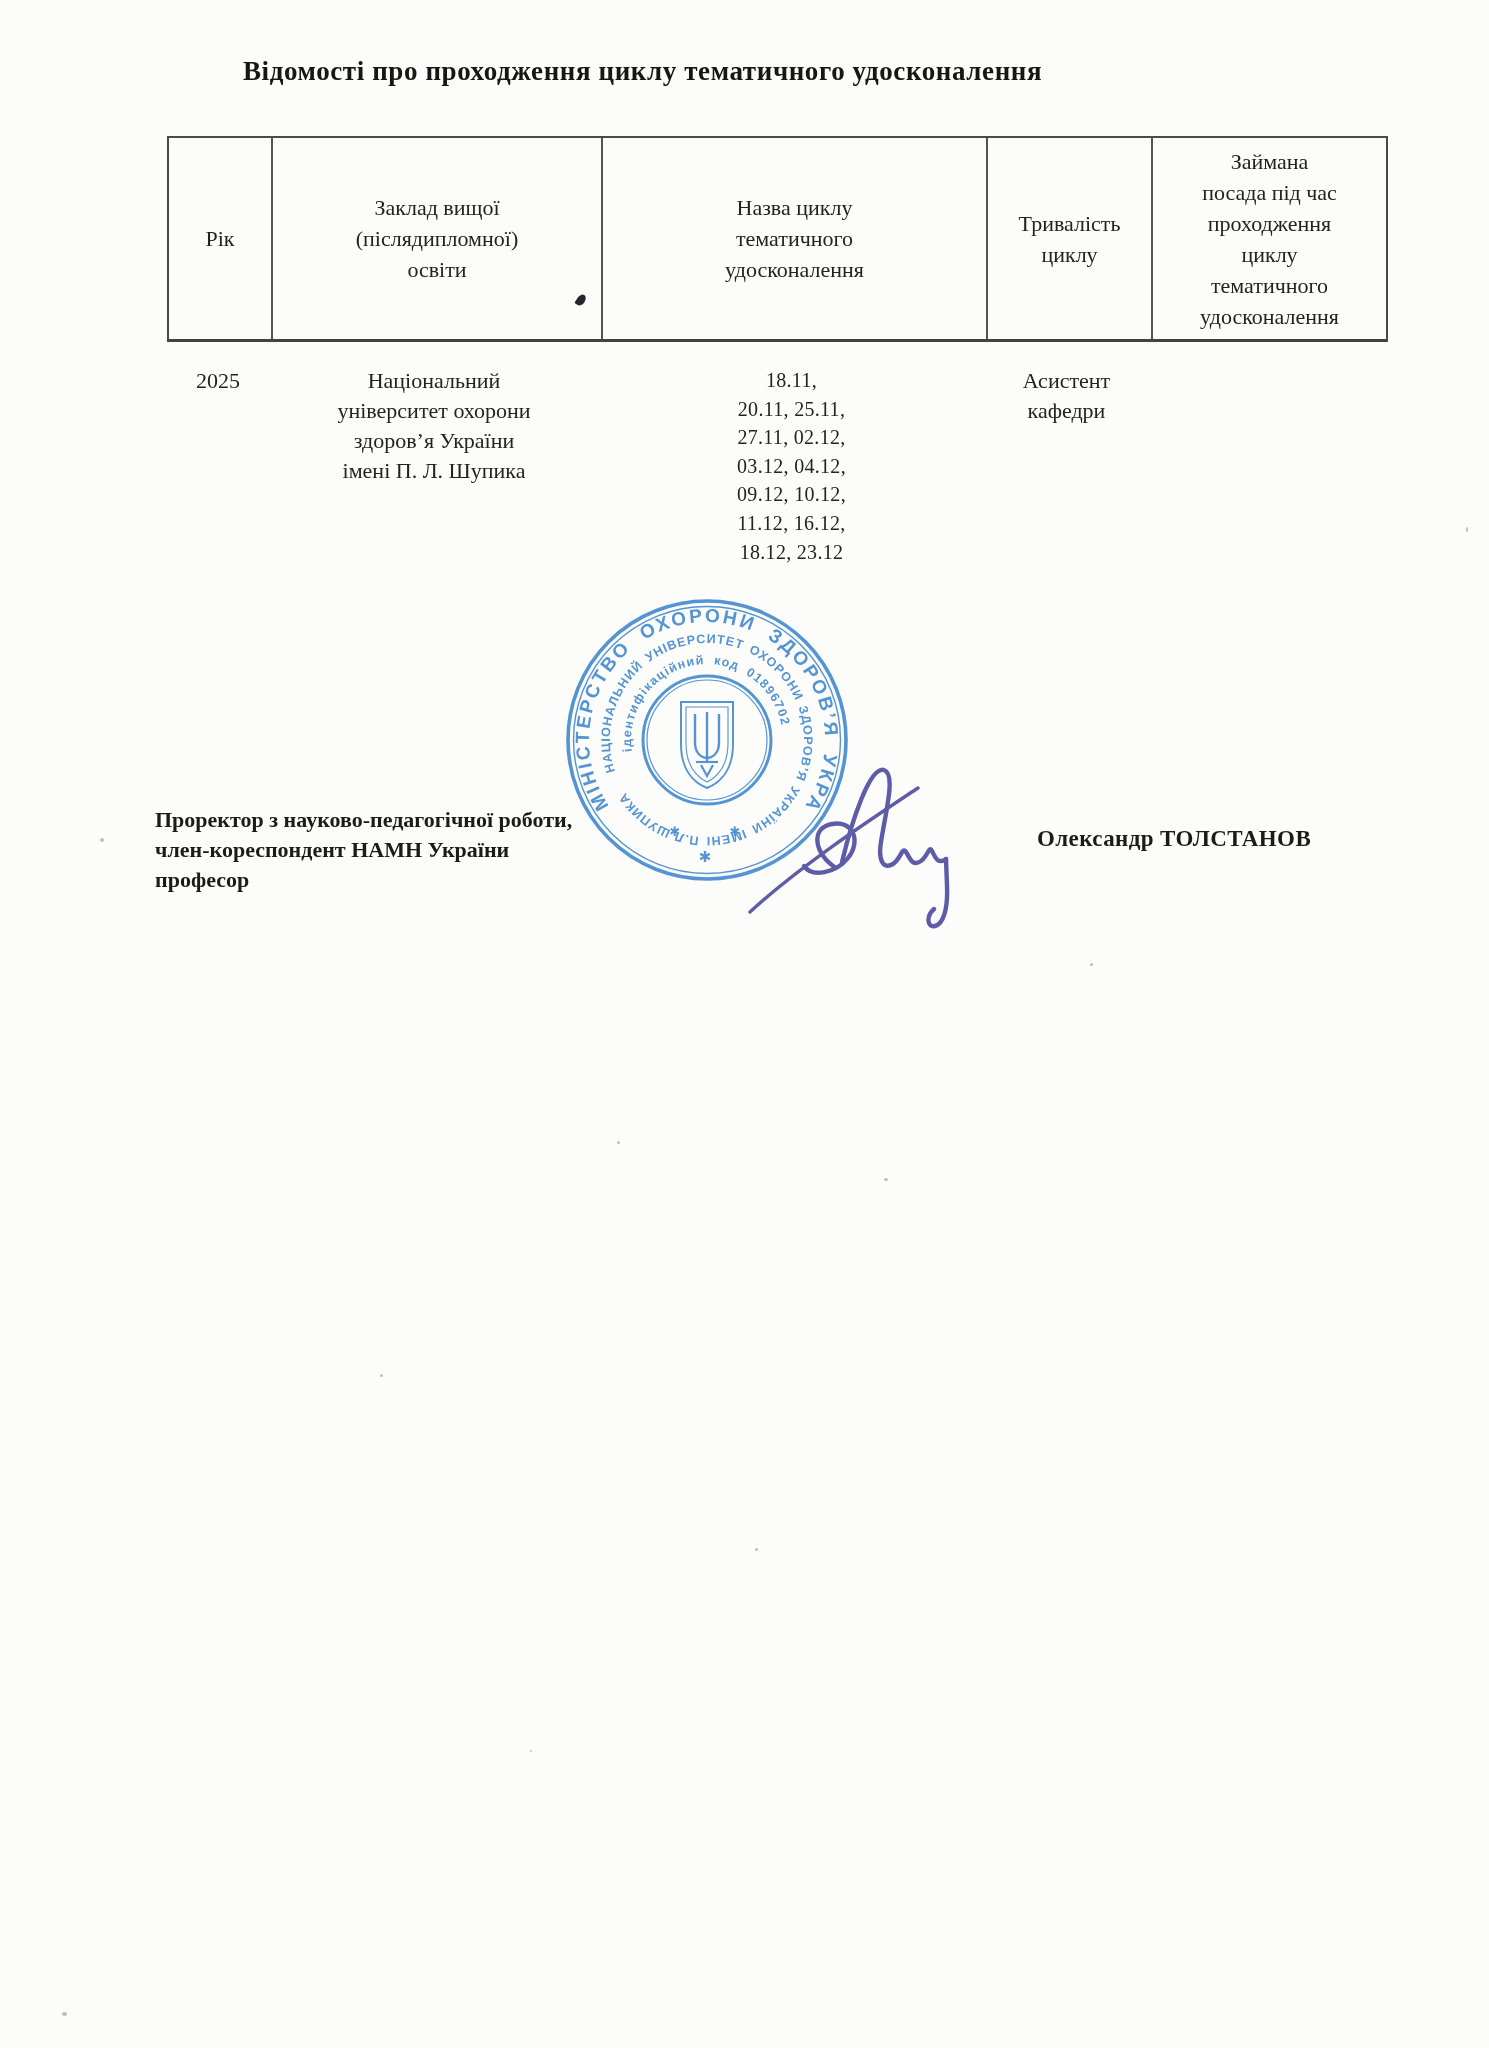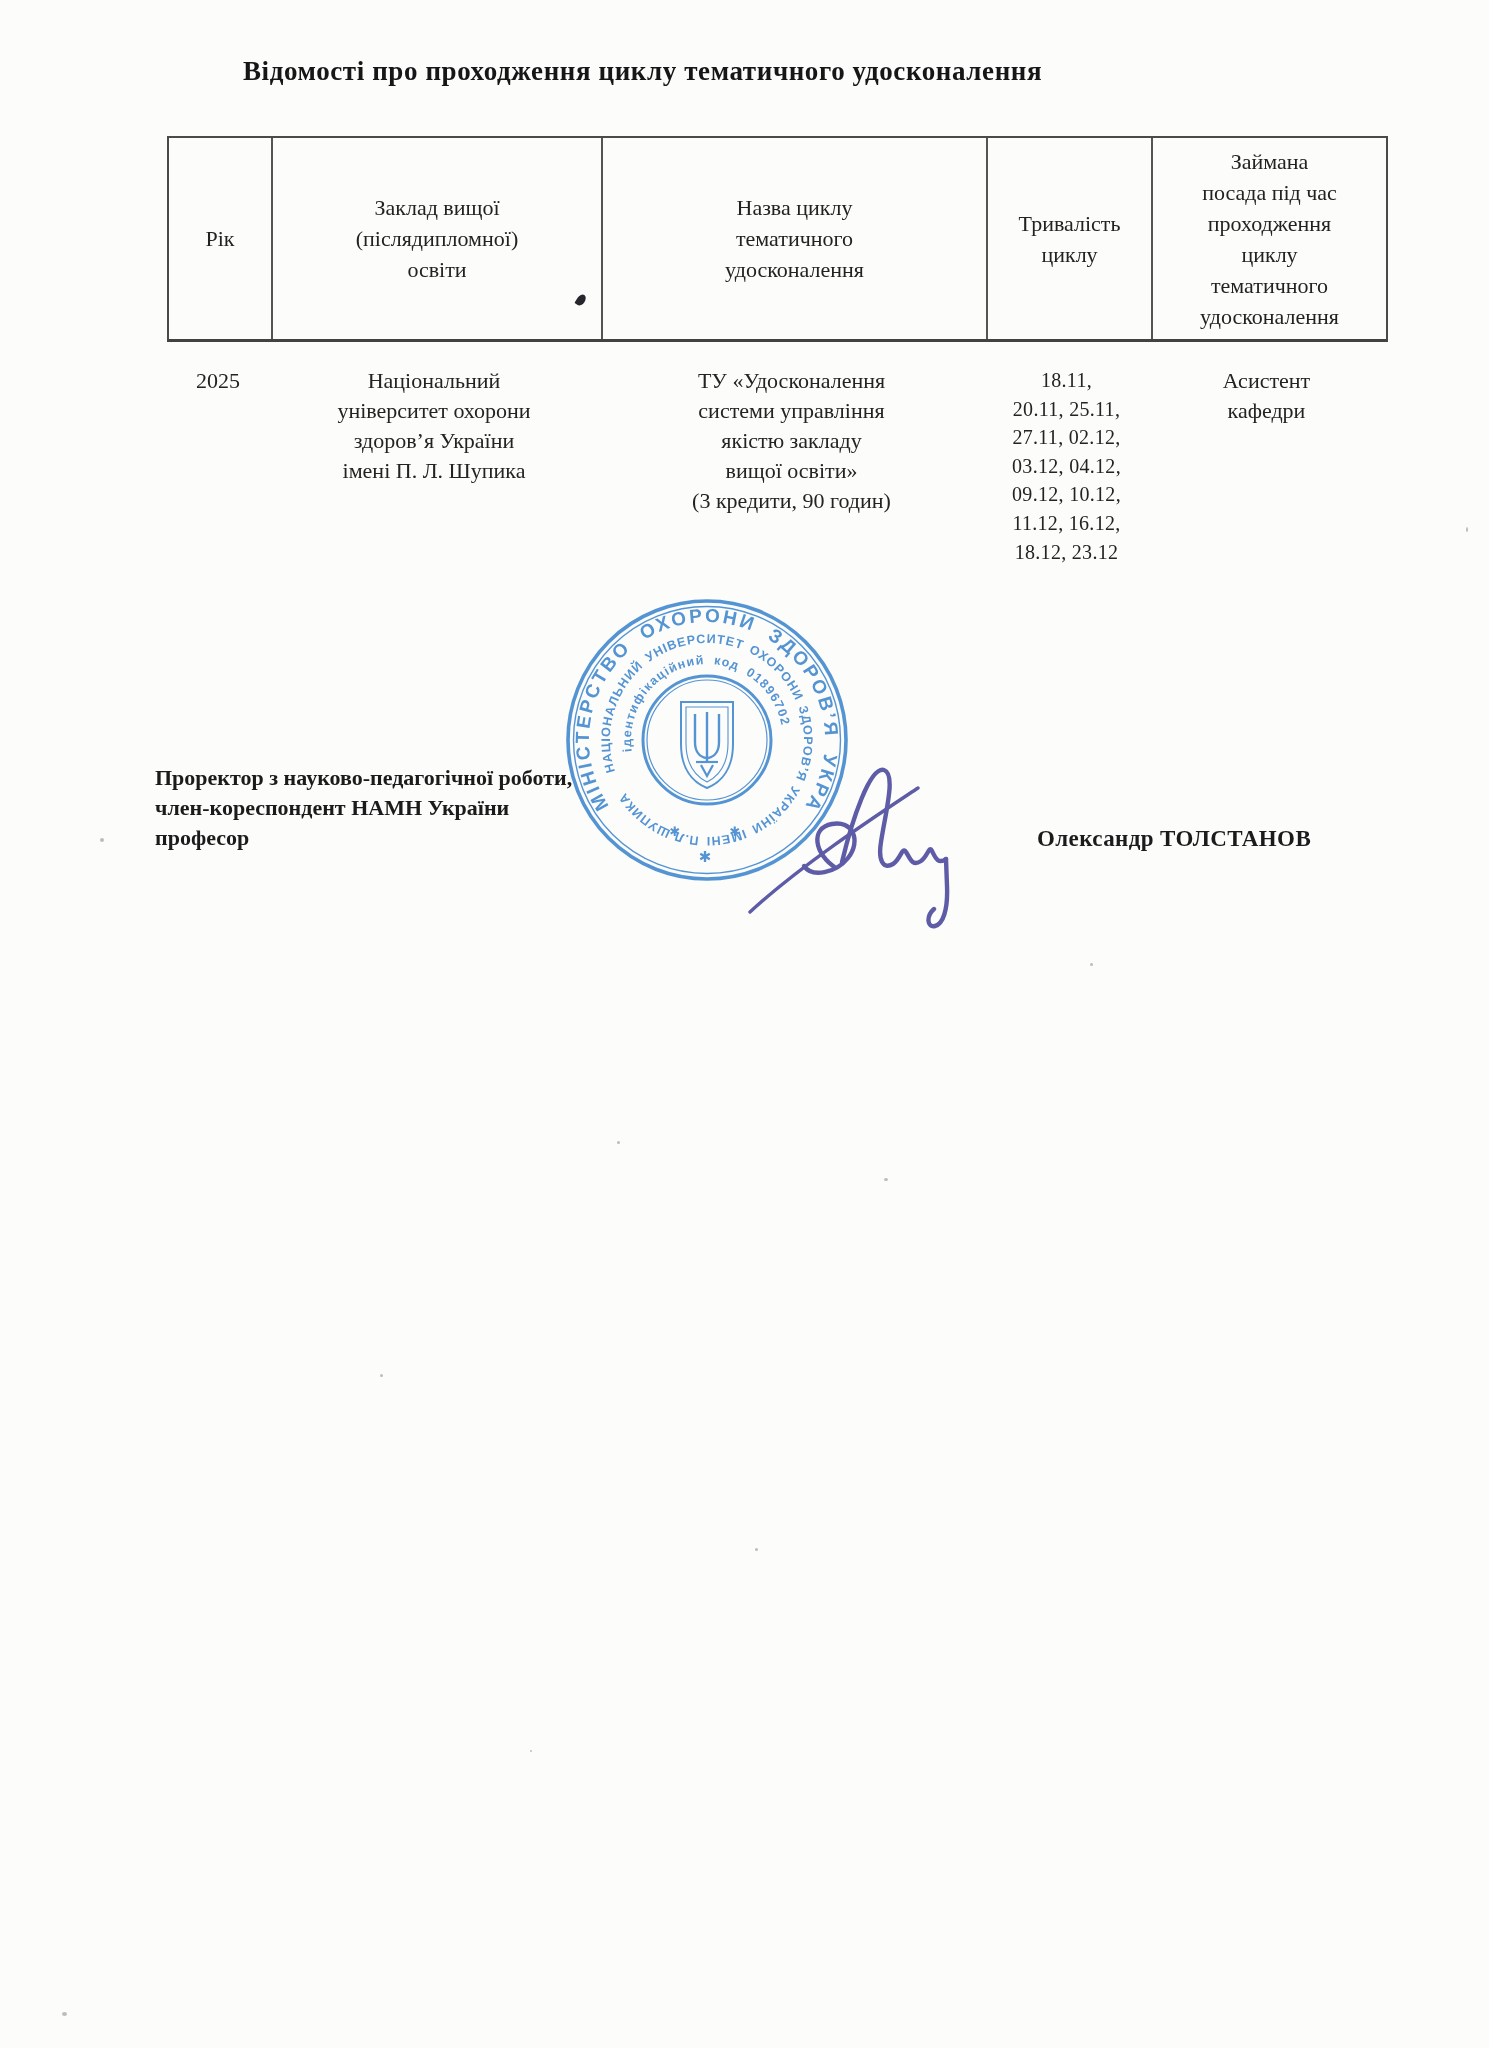--- a/index.html
+++ b/index.html
@@ -49,21 +49,21 @@
     text-align: center;
     font-size: 22px; line-height: 30px;
     white-space: pre-line;
     padding: 0 4px; box-sizing: border-box;
     color: #232320;
   }
   .td-duration { font-size: 20px; line-height: 28.6px; letter-spacing: 0.3px; }
 
   
   .sig-block {
-    position: absolute; left: 155px; top: 763px;
+    position: absolute; left: 155px; top: 805px;
     font-size: 22px; font-weight: bold; line-height: 30px;
     white-space: pre-line; color: #1b1b1b;
   }
   .sig-name {
     position: absolute; left: 1037px; top: 826px;
     font-size: 23px; font-weight: bold; letter-spacing: 0.4px;
     color: #1b1b1b; white-space: nowrap;
   }
 
   
@@ -132,25 +132,20 @@
 циклу
 тематичного
 удосконалення</div>
     </div>
     <div class="tbody">
       <div class="td">2025</div>
       <div class="td">Національний
 університет охорони
 здоров’я України
 імені П. Л. Шупика</div>
-      <div class="td">ТУ «Удосконалення
-системи управління
-якістю закладу
-вищої освіти»
-(3 кредити, 90 годин)</div>
       <div class="td td-duration">18.11,
 20.11, 25.11,
 27.11, 02.12,
 03.12, 04.12,
 09.12, 10.12,
 11.12, 16.12,
 18.12, 23.12</div>
       <div class="td">Асистент
 кафедри</div>
     </div>

